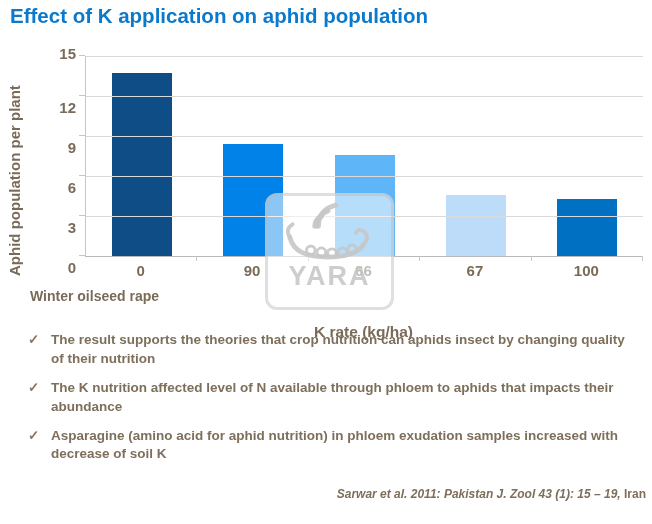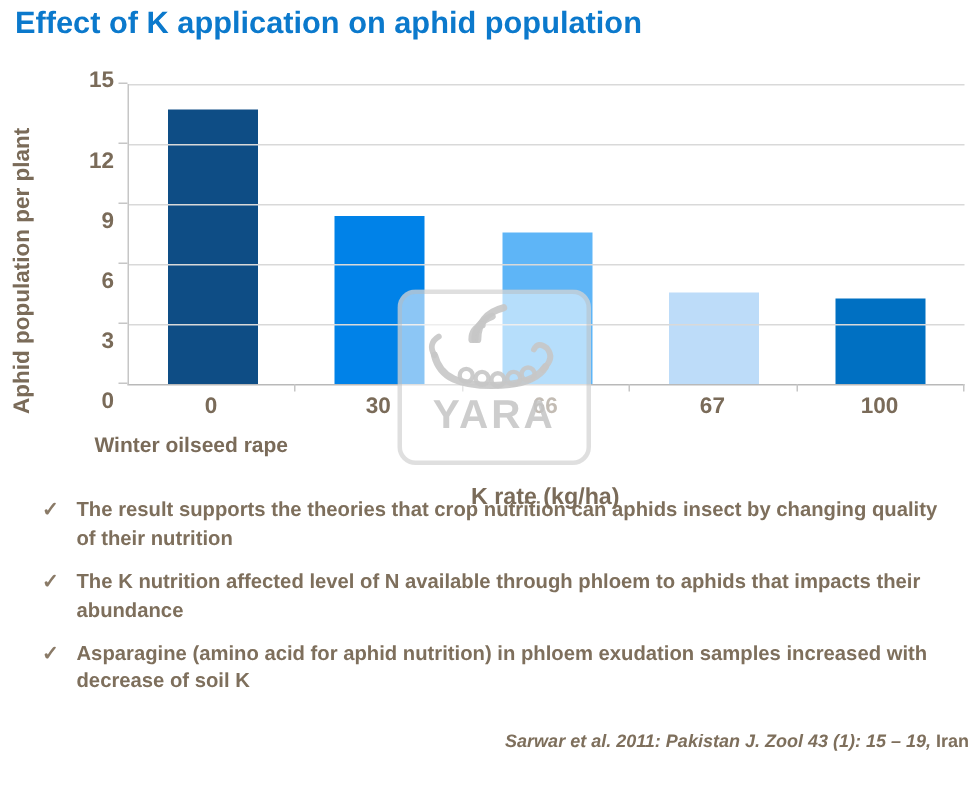--- a/index.html
+++ b/index.html
@@ -15,21 +15,21 @@
   .slot{flex:1 1 0;display:flex;justify-content:center;align-items:flex-end;height:100%;}
   .bar{width:60px;}
   .yticks{position:absolute;left:0;top:16px;width:76px;height:200px;}
   .ytick{position:absolute;right:0;width:76px;text-align:right;font-size:15px;font-weight:bold;color:#7a6b59;}
   .ytickmark{position:absolute;left:79px;width:6px;height:1px;background:#c6c6c6;}
   .xtickmark{position:absolute;top:216px;width:1px;height:5px;background:#c6c6c6;}
   .xticks{position:absolute;left:85px;top:222px;width:557px;display:flex;}
   .xtick{flex:1 1 0;text-align:center;font-size:15px;font-weight:bold;color:#7a6b59;}
   .ylabel{position:absolute;left:6px;top:10px;height:262px;writing-mode:vertical-rl;transform:rotate(180deg);
           text-align:center;font-size:15px;font-weight:bold;color:#7a6b59;white-space:nowrap;}
-  .side-label{position:absolute;left:30px;top:248px;width:195px;text-align:center;
+  .side-label{position:absolute;left:30px;top:248px;width:195px;
               font-size:14px;font-weight:bold;color:#7a6b59;}
   .xaxis-title{position:absolute;left:85px;top:247px;width:557px;text-align:center;
                font-size:15.5px;font-weight:bold;color:#7a6b59;margin-top:36px;}
 
   .watermark{position:absolute;left:265px;top:153px;width:129px;height:117px;z-index:5;
              border:3px solid rgba(185,185,185,0.45);border-radius:12px;
              background:rgba(255,255,255,0.55);box-sizing:border-box;text-align:center;}
   .watermark svg{display:block;margin:6px auto 0 auto;}
   .wm-text{font-size:27px;font-weight:bold;letter-spacing:2px;color:rgba(196,196,196,0.85);margin-top:-3px;}
 
@@ -77,21 +77,21 @@
           </div>
         </div>
     <div class="gridline" style="bottom: 39px;"></div>
         <div class="gridline" style="bottom: 79px;"></div>
         <div class="gridline" style="bottom: 119px;"></div>
         <div class="gridline" style="bottom: 159px;"></div>
         <div class="gridline" style="bottom: 199px;"></div>
       </div>
     <div class="xticks">
         <div class="xtick">0</div>
-        <div class="xtick">30</div>
+        <div class="xtick">90</div>
         <div class="xtick">66</div>
         <div class="xtick">67</div>
         <div class="xtick">100</div>
       </div>
     <div class="side-label">Winter oilseed rape</div>
     <div class="xaxis-title">K rate (kg/ha)</div>
 
     <div class="watermark">
       <svg width="96" height="62" viewBox="0 0 100 64" fill="none" stroke="rgba(198,198,198,0.9)" stroke-linecap="round">
         <path stroke-width="5" d="M56 3 C44 6 38 14 38 25"></path>

